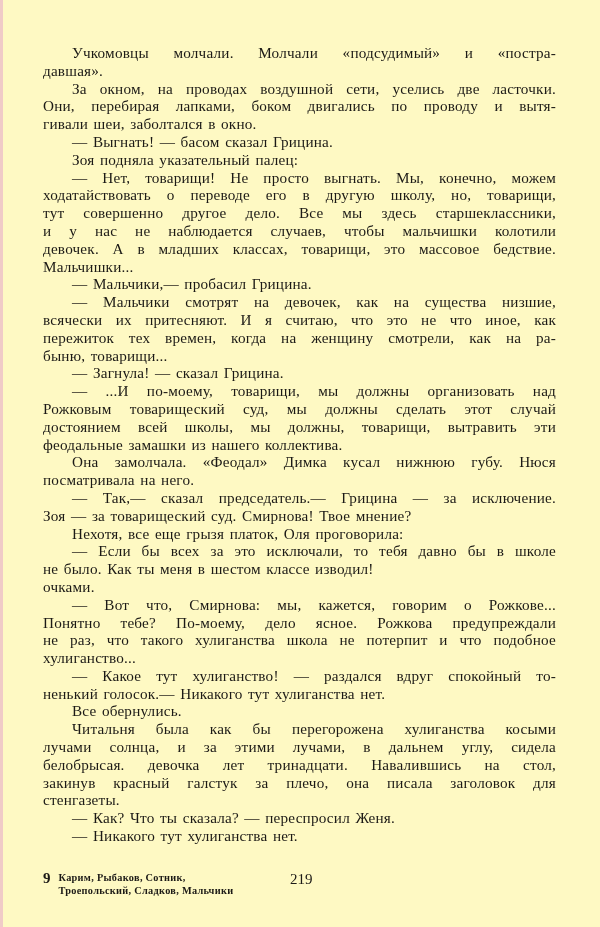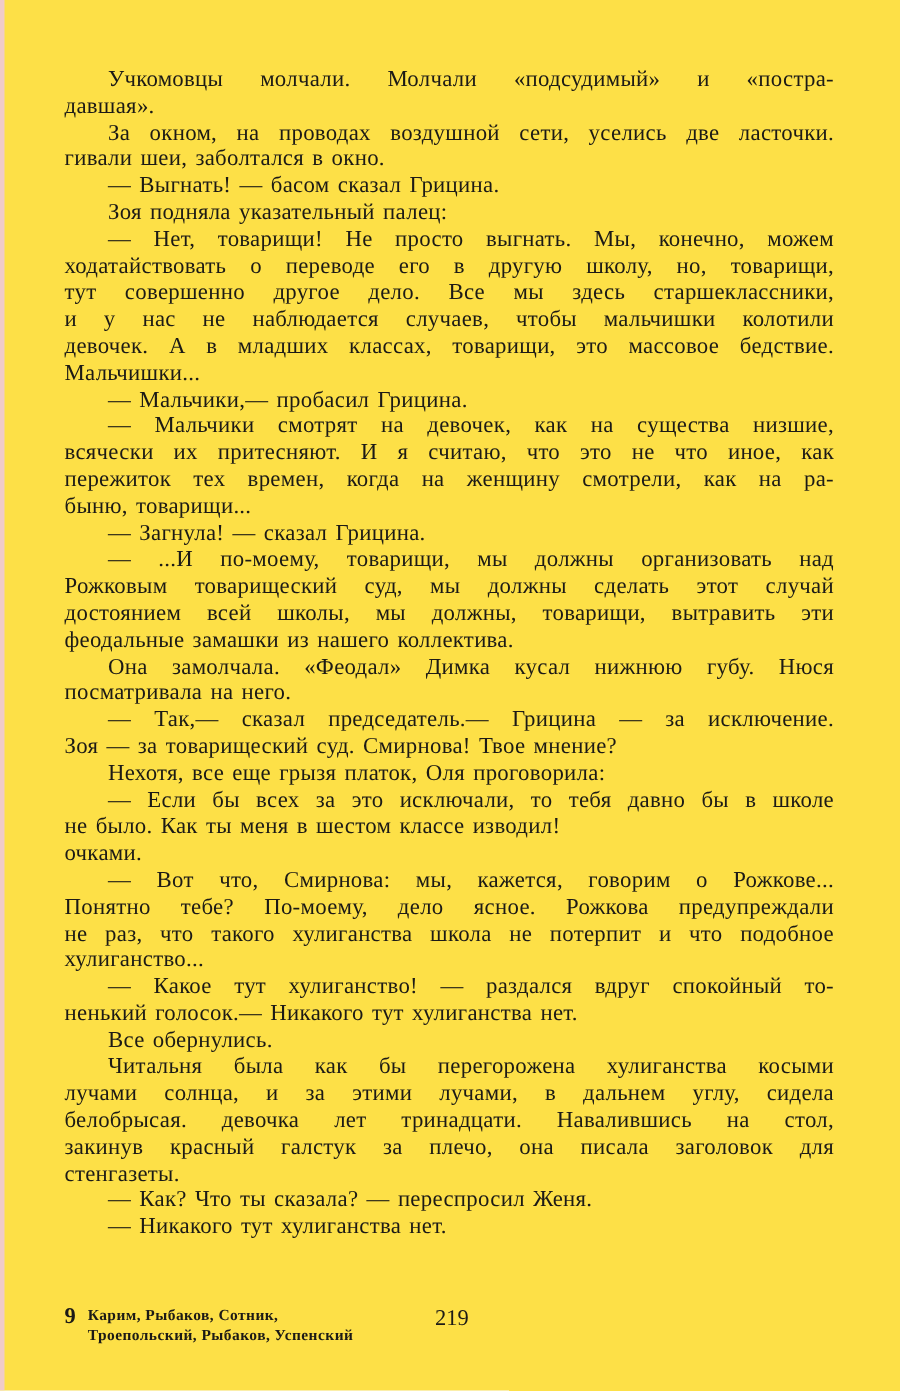--- a/index.html
+++ b/index.html
@@ -77,27 +77,28 @@
     position: absolute;
     left: 247px;
     top: 1px;
     font-size: 15px;
     line-height: 15px;
   }
 </style>
 </head>
 <body>
 
-<div class="page" style="background: #fde047; color: rgb(28, 26, 22);">
+<div class="page" style="background: #fef9c3; color: rgb(28, 26, 22);">
   <div class="edge-tint" style="background: rgb(240, 203, 199);"></div>
 
   <div class="text-block">
       <div class="line ind">Учкомовцы молчали. Молчали «подсудимый» и «постра-</div>
       <div class="line nj">давшая».</div>
       <div class="line ind">За окном, на проводах воздушной сети, уселись две ласточки.</div>
+      <div class="line">Они, перебирая лапками, боком двигались по проводу и вытя-</div>
       <div class="line nj">гивали шеи, заболтался в окно.</div>
       <div class="line ind nj">— Выгнать! — басом сказал Грицина.</div>
       <div class="line ind nj">Зоя подняла указательный палец:</div>
       <div class="line ind">— Нет, товарищи! Не просто выгнать. Мы, конечно, можем</div>
       <div class="line">ходатайствовать о переводе его в другую школу, но, товарищи,</div>
       <div class="line">тут совершенно другое дело. Все мы здесь старшеклассники,</div>
       <div class="line">и у нас не наблюдается случаев, чтобы мальчишки колотили</div>
       <div class="line">девочек. А в младших классах, товарищи, это массовое бедствие.</div>
       <div class="line nj">Мальчишки...</div>
       <div class="line ind nj">— Мальчики,— пробасил Грицина.</div>
@@ -132,18 +133,18 @@
       <div class="line nj">стенгазеты.</div>
       <div class="line ind nj">— Как? Что ты сказала? — переспросил Женя.</div>
       <div class="line ind nj">— Никакого тут хулиганства нет.</div>
     </div>
 
   <div class="footer">
     <div class="sig">
       <span class="sig-num">9</span>
       <span class="authors">
         <span>Карим, Рыбаков, Сотник,</span><br>
-        <span>Троепольский, Рыбаков, Успенский</span>
+        <span>Троепольский, Сладков, Мальчики</span>
       </span>
     </div>
     <span class="pageno">219</span>
   </div>
 </div>
 
 </body></html>

